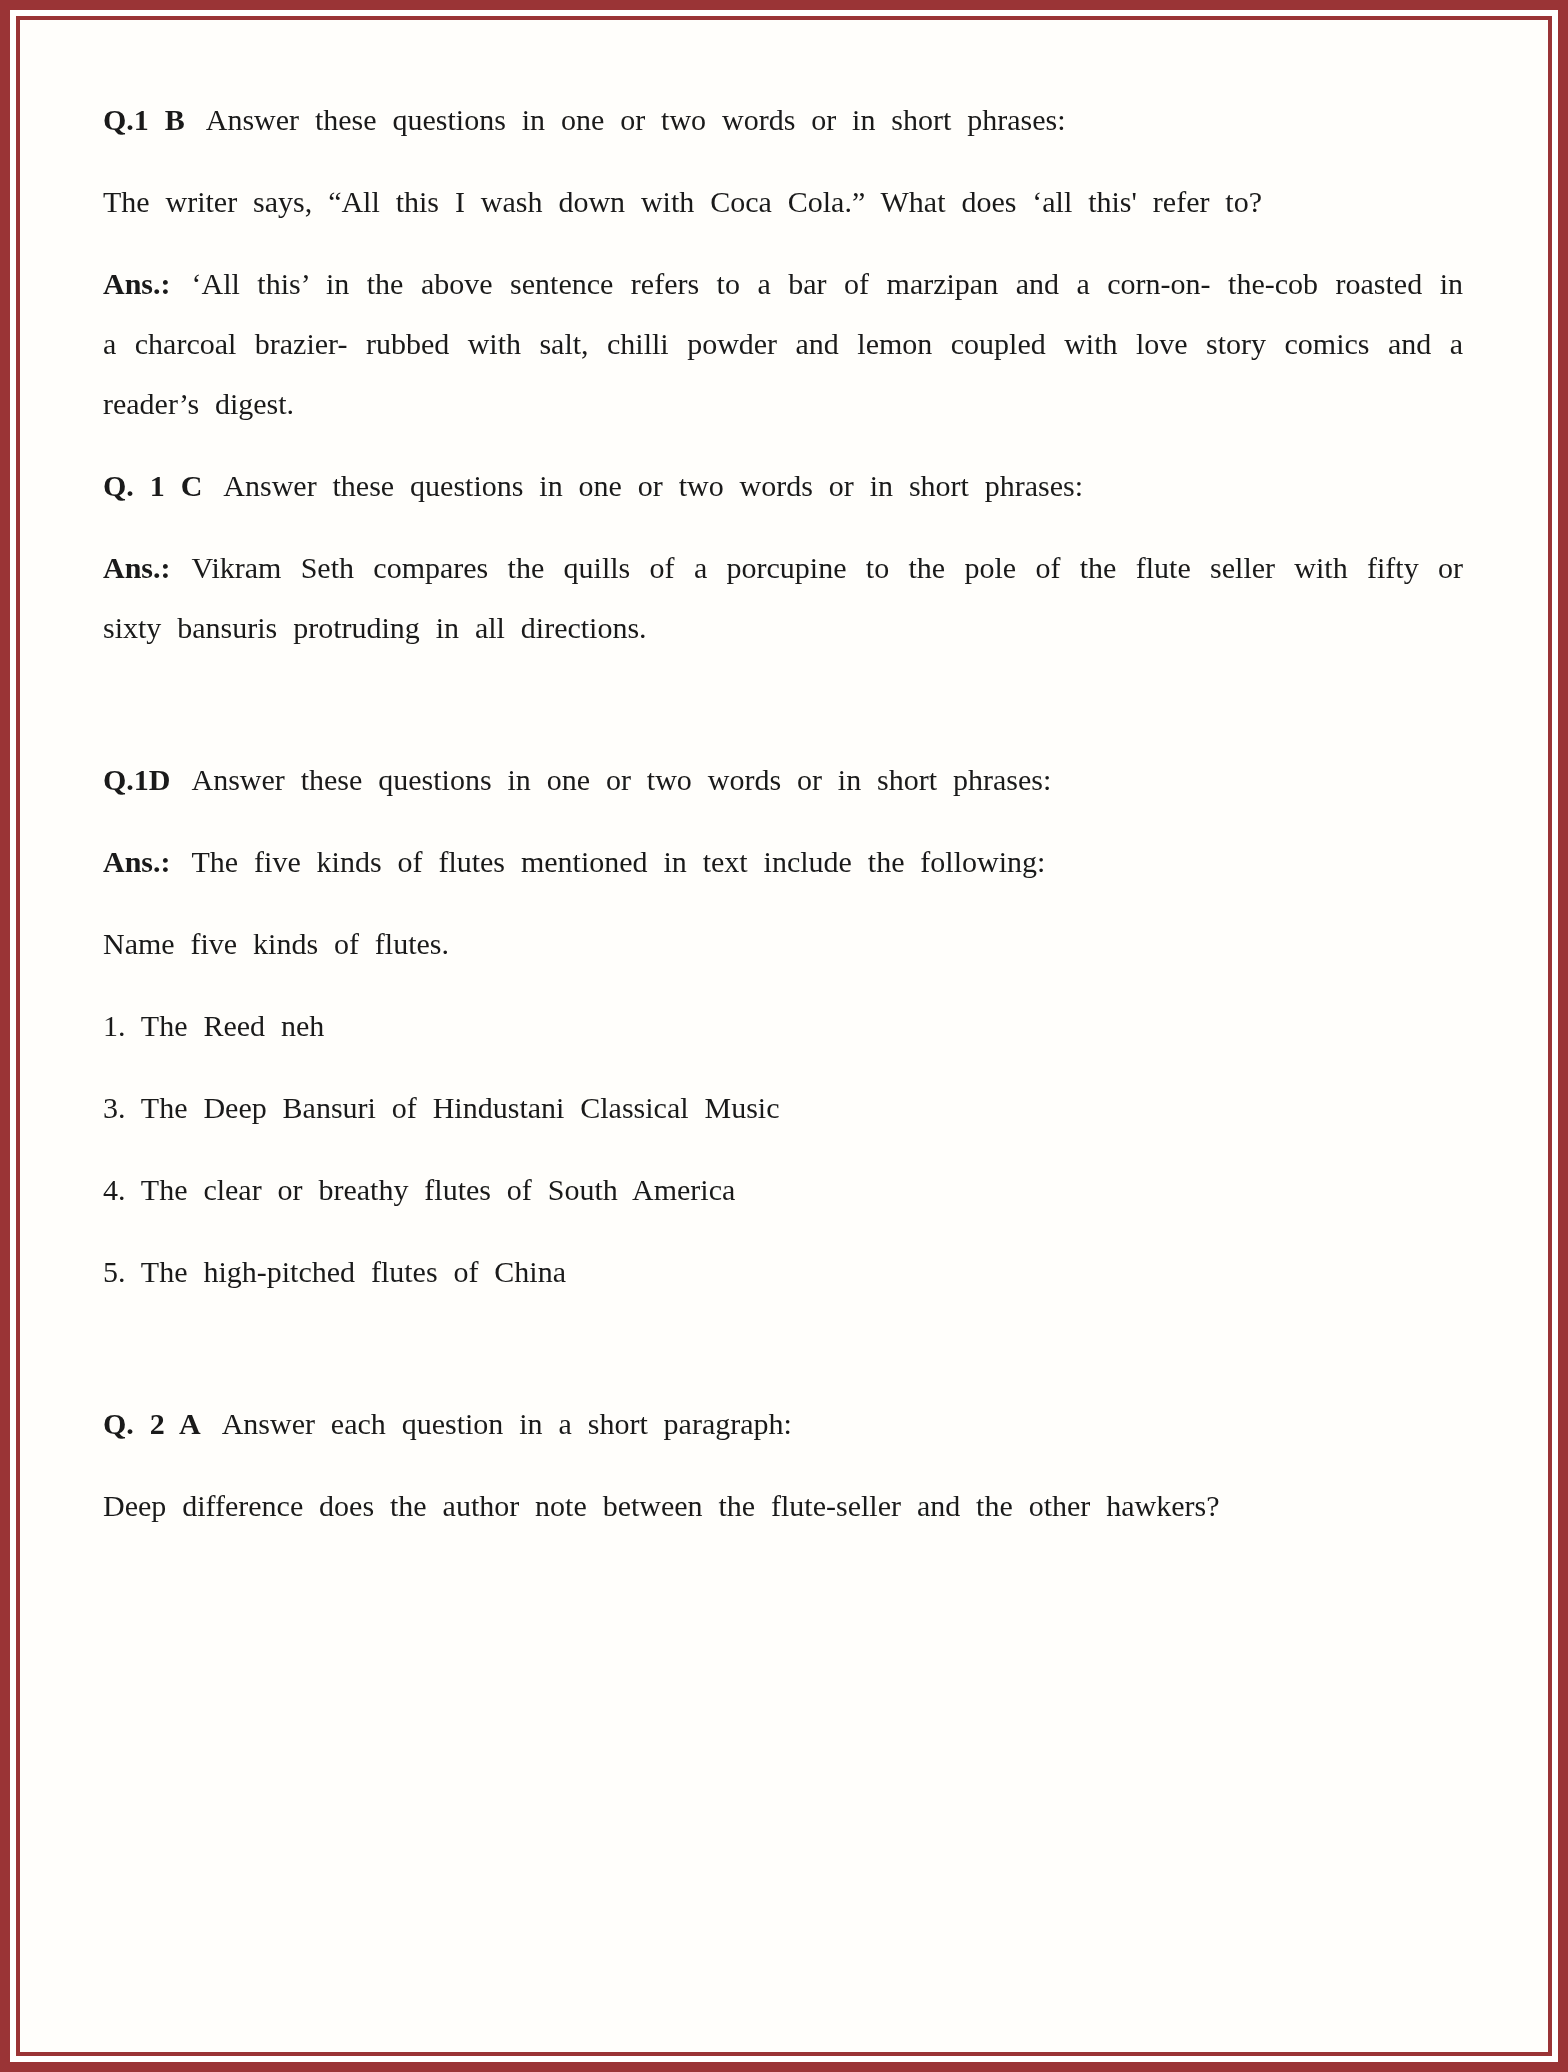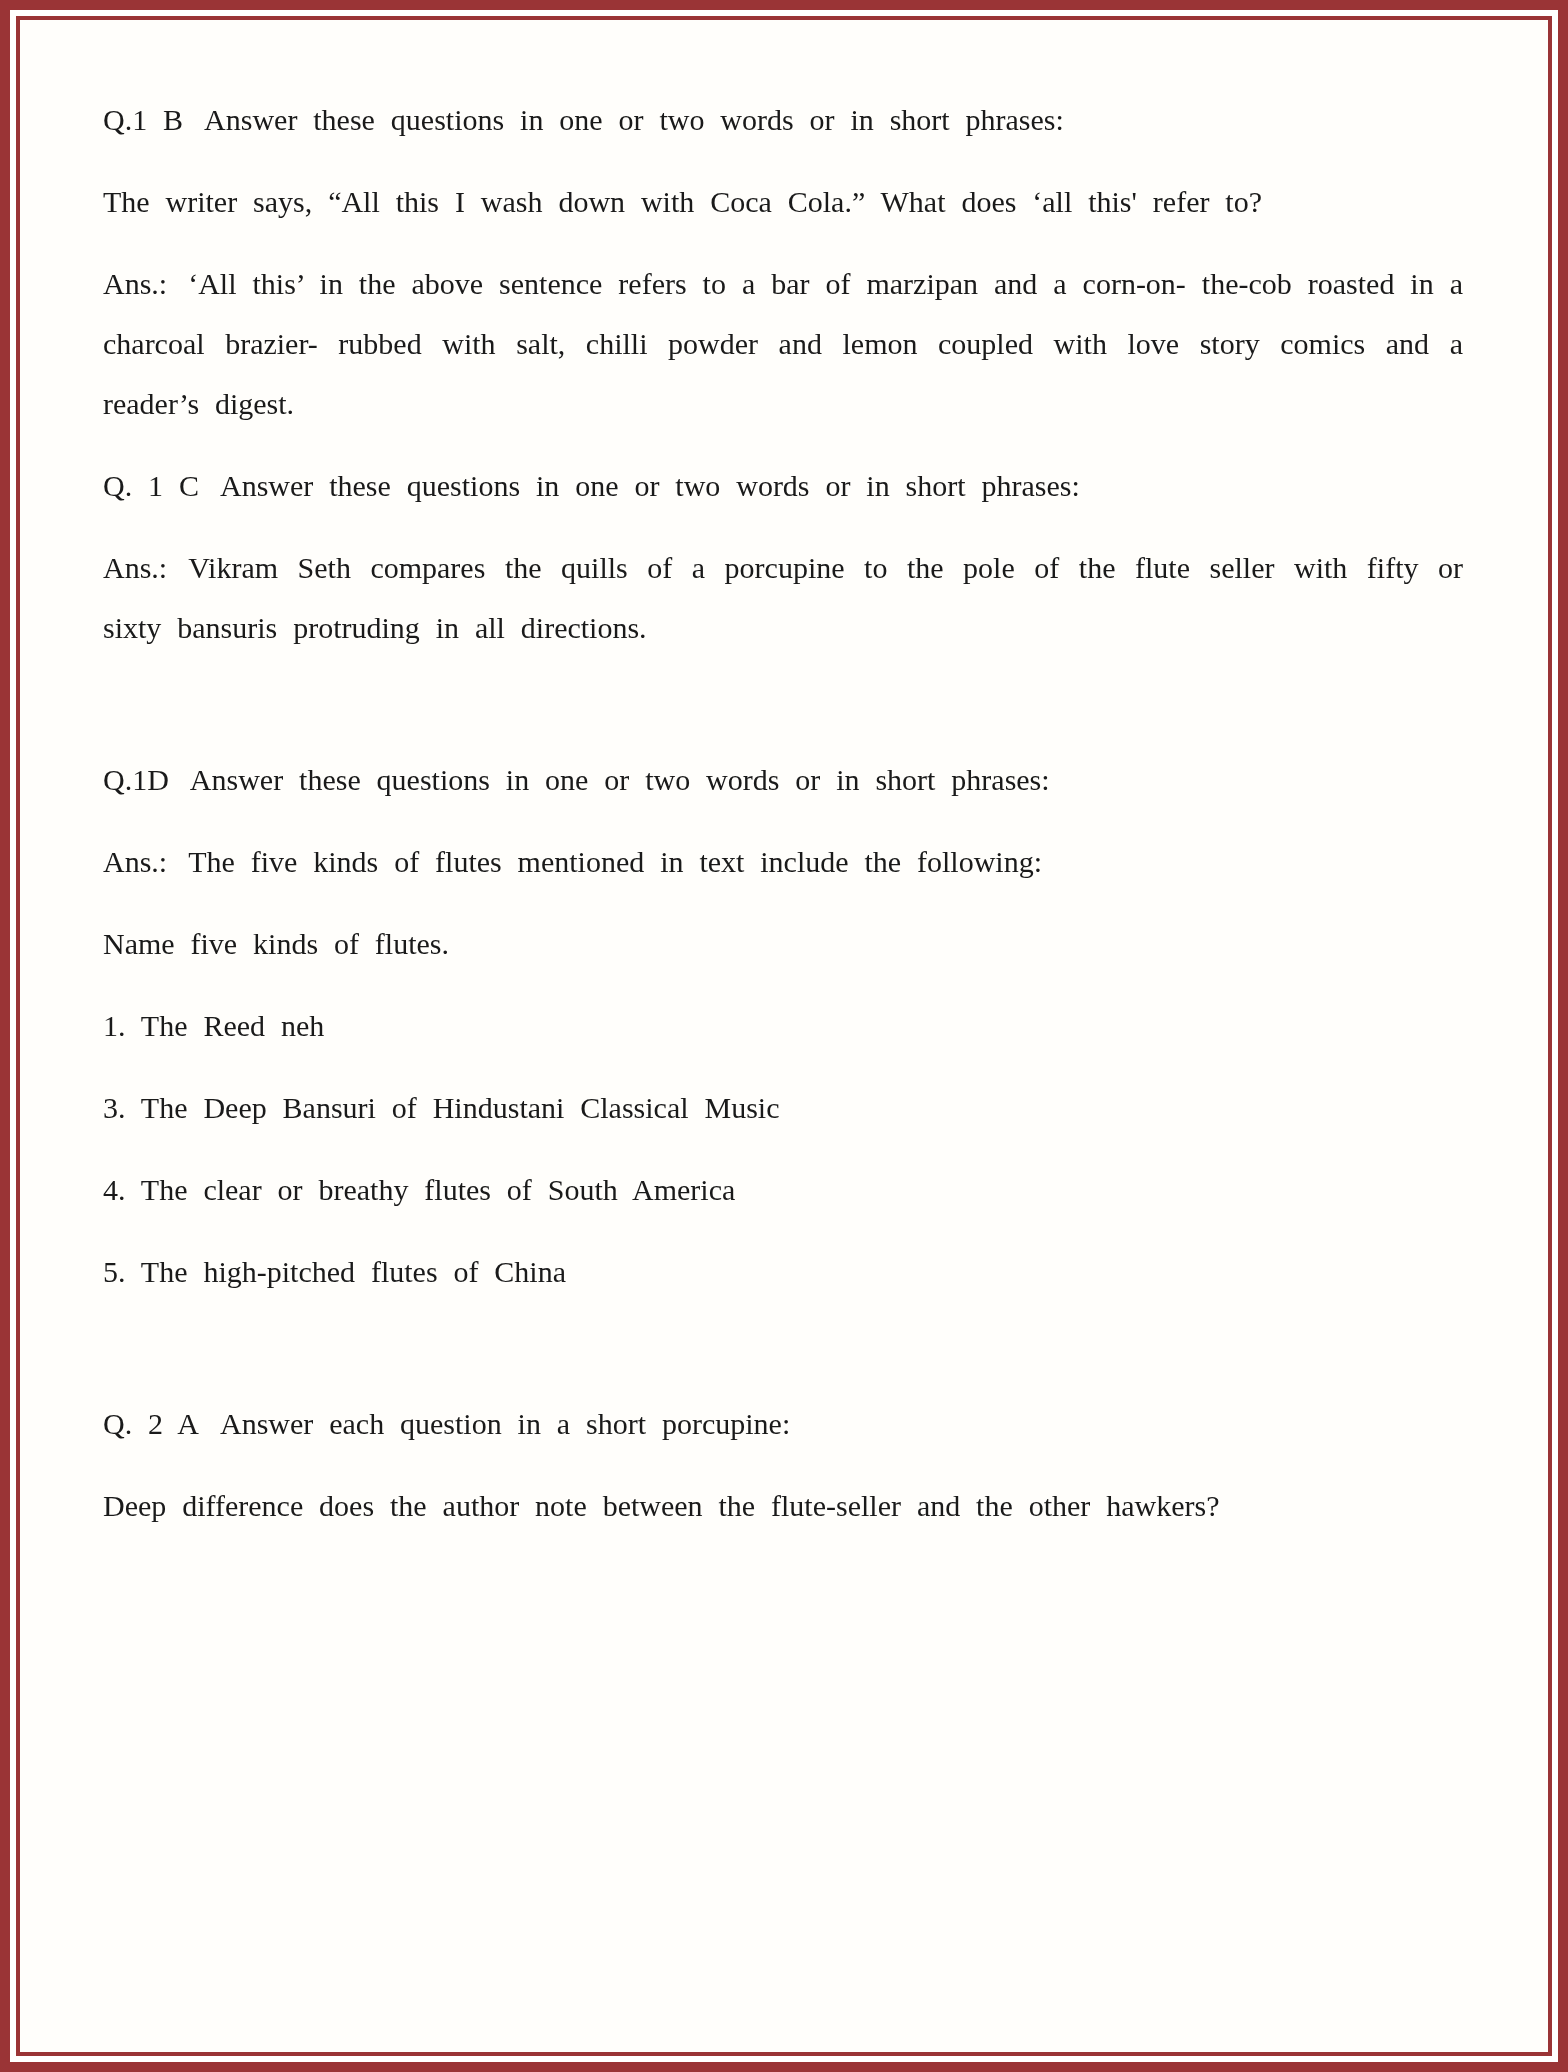--- a/index.html
+++ b/index.html
@@ -32,21 +32,21 @@
     margin:0 0 22px 0;
     font-size:30px;
     line-height:60px;
     text-align:justify;
     word-spacing:0.28em;
   }
   .doc p.gap-before{
     margin-top:92px;
   }
   .lbl{
-    font-weight:normal;
+    font-weight:bold;
     margin-right:0.7em;
   }
 </style>
 </head>
 <body>
 
 <div class="frame-outer">
   <div class="frame-inner doc">
 
     <p><strong class="lbl">Q.1 B</strong><span>Answer these questions in one or two words or in short phrases:</span></p>
@@ -68,19 +68,19 @@
 
     <p><span>1. The Reed neh</span></p>
 
 
     <p><span>3. The Deep Bansuri of Hindustani Classical Music</span></p>
 
     <p><span>4. The clear or breathy flutes of South America</span></p>
 
     <p><span>5. The high-pitched flutes of China</span></p>
 
-    <p class="gap-before"><strong class="lbl">Q. 2 A</strong><span>Answer each question in a short porcupine:</span></p>
+    <p class="gap-before"><strong class="lbl">Q. 2 A</strong><span>Answer each question in a short paragraph:</span></p>
 
     <p><span>Deep difference does the author note between the flute-seller and the other hawkers?</span></p>
 
 
   </div>
 </div>
 
 </body></html>

